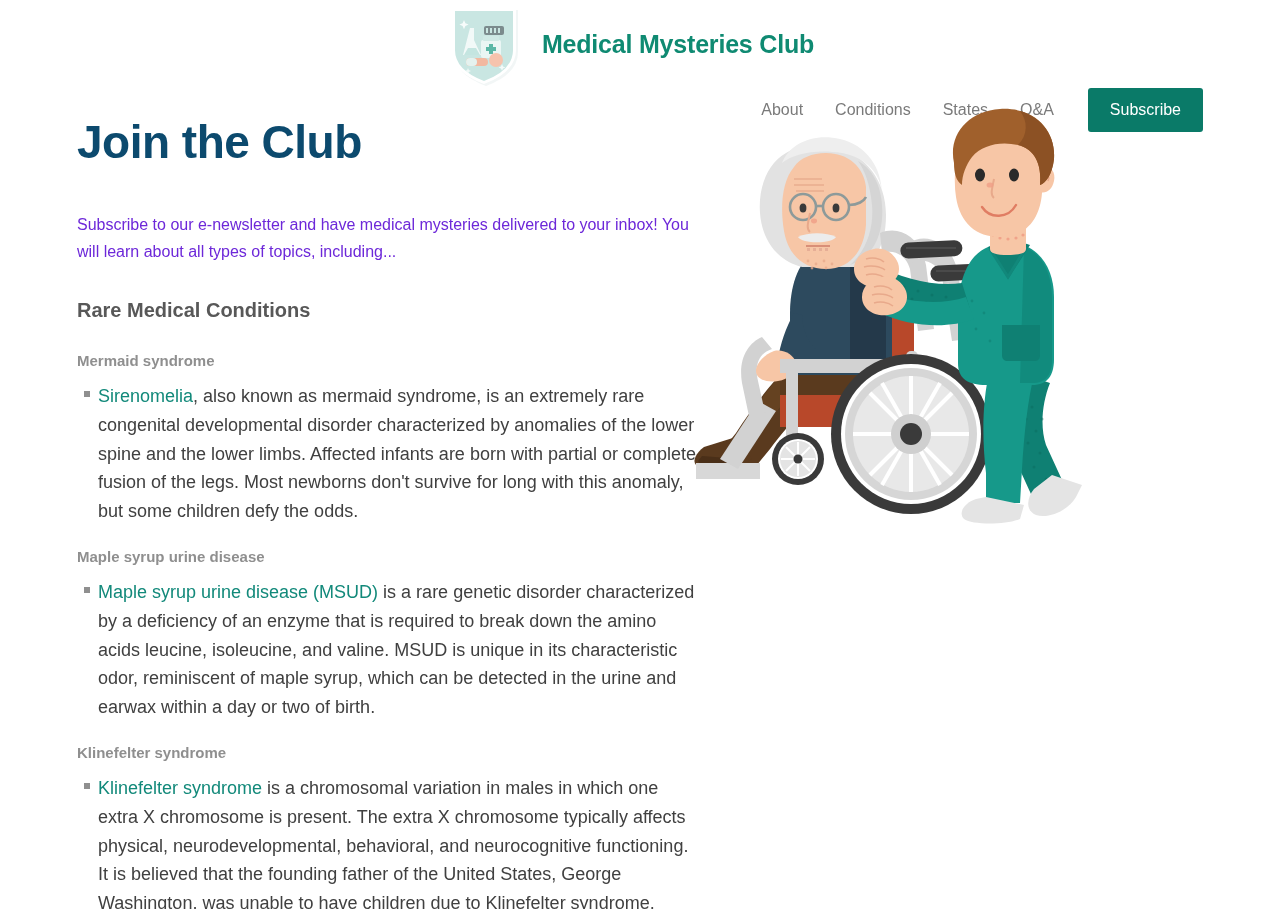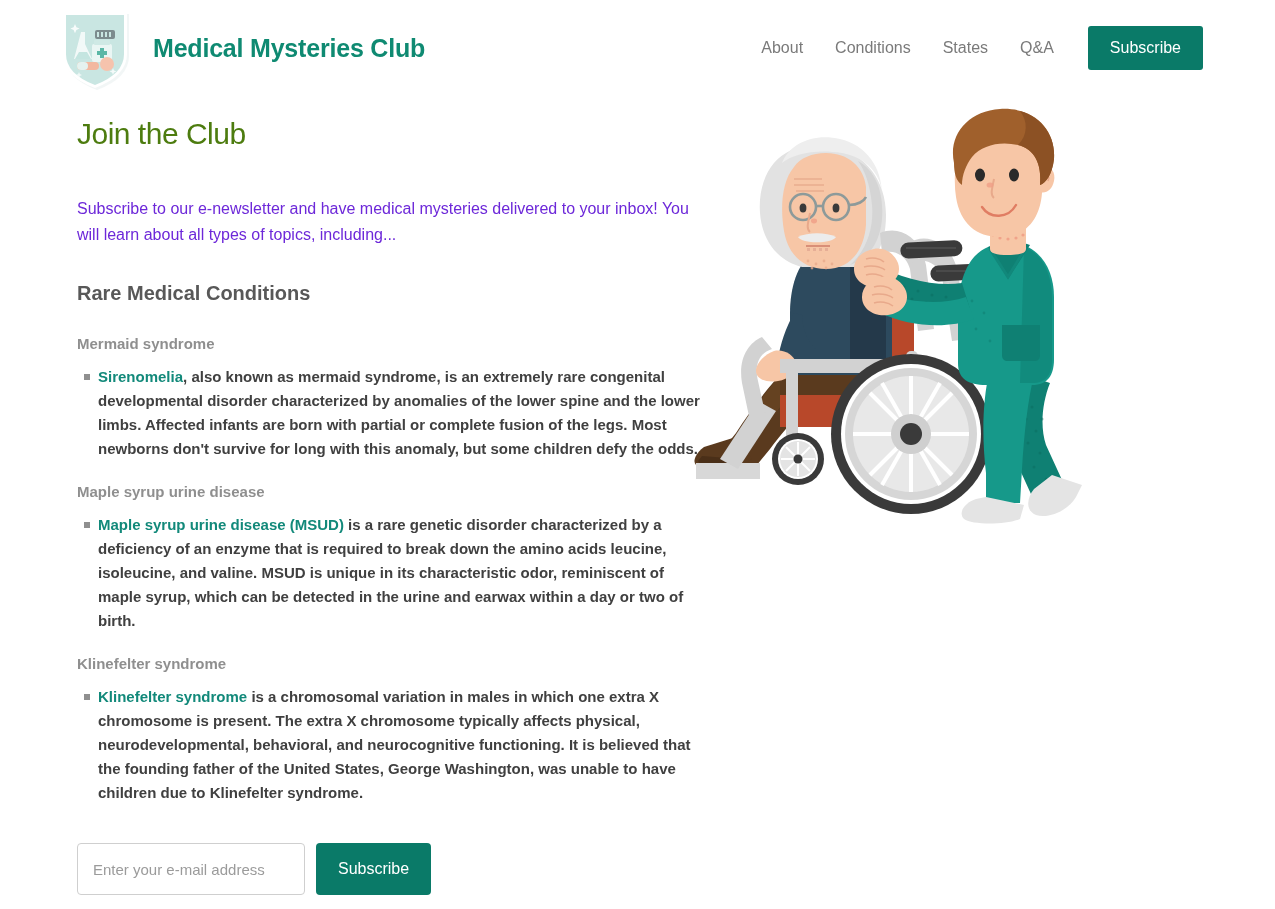--- a/index.html
+++ b/index.html
@@ -17,20 +17,21 @@
     position: relative;
   }
 
   
   .site-header {
     height: 96px;
     display: flex;
     align-items: center;
     padding: 0 72px 0 55px;
     position: relative;
+    flex-direction: column;
   }
   .brand {
     display: flex;
     align-items: center;
     gap: 18px;
   }
   .logo-badge {
     width: 80px;
     height: 88px;
     position: relative;
@@ -83,23 +84,23 @@
     flex: 0 0 auto;
   }
   .art-col {
     flex: 1 1 auto;
     position: relative;
     min-height: 520px;
   }
 
   
   .page-title {
-    font-size: 30px;
-    font-weight: normal;
-    color: #4d7c0f;
+    font-size: 46px;
+    font-weight: bold;
+    color: #0c4a6e;
     margin: 0 0 46px 0;
     letter-spacing: -0.5px;
     line-height: 1.05;
   }
   .lede {
     font-size: 16px;
     color: #6d28d9;
     line-height: 1.65;
     margin: 0 0 34px 0;
     max-width: 625px;
@@ -118,25 +119,24 @@
     margin: 0 0 13px 0;
   }
   ul.cond-list {
     margin: 0;
     padding: 0 0 0 7px;
     list-style: none;
   }
   ul.cond-list li {
     position: relative;
     padding-left: 14px;
-    font-size: 15px;
+    font-size: 18px;
     line-height: 1.6;
     color: #404040;
     max-width: 648px;
-    font-weight: bold;
   }
   ul.cond-list li::before {
     content: "";
     position: absolute;
     left: 0;
     top: 9px;
     width: 6px;
     height: 6px;
     background: #8f8f8f;
   }

